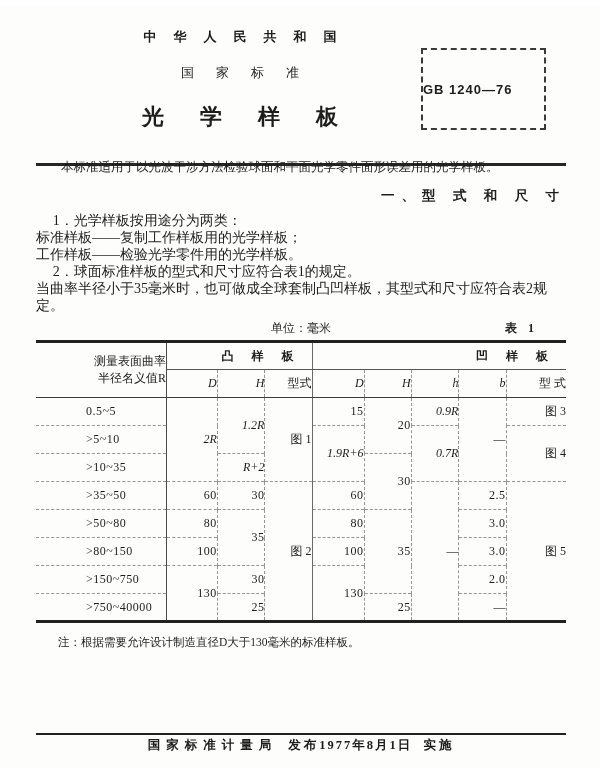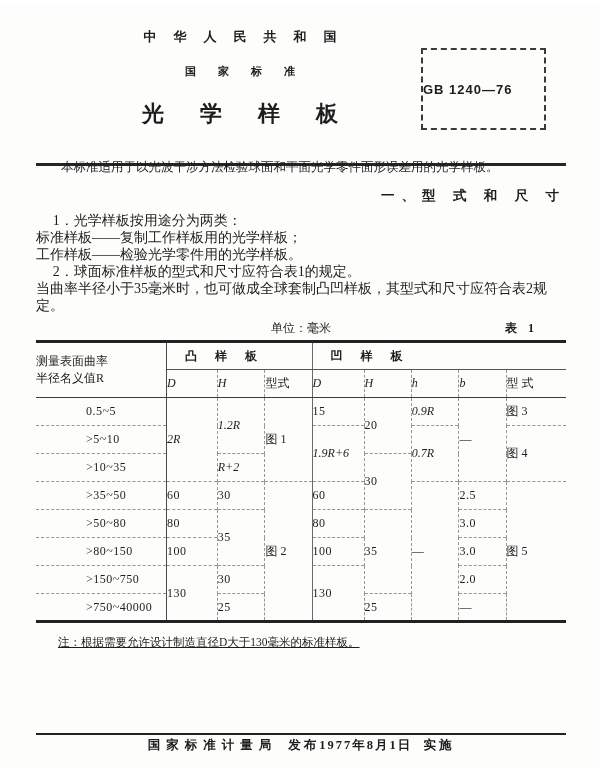--- a/index.html
+++ b/index.html
@@ -5,53 +5,53 @@
   * { margin:0; padding:0; box-sizing:border-box; }
   html,body { background:#ffffff; }
   .page {
     position:relative; width:600px; height:768px; margin:6px auto;
     background:#fdfdfc; color:#1d1d1d; overflow:hidden;
     font-family:"Liberation Serif","DejaVu Serif",serif;
   }
   
   .doc-header { position:absolute; top:22px; left:0; width:480px; text-align:center; }
   .hd-line1 { font-size:13px; font-weight:bold; letter-spacing:17px; text-indent:17px; }
-  .hd-line2 { font-size:11px; font-weight:bold; letter-spacing:22px; text-indent:22px; margin-top:18px; }
+  .hd-line2 { font-size:13px; font-weight:normal; letter-spacing:22px; text-indent:22px; margin-top:18px; }
   .hd-title { font-size:22px; font-weight:bold; letter-spacing:36px; text-indent:36px; margin-top:20px; }
   .gb-box {
     position:absolute; top:42px; left:421px; width:125px; height:82px;
     border:2px dashed #3a3a3a; display:flex; align-items:center; justify-content:flex-start;
   }
   .gb-code { font-size:13px; font-weight:bold; letter-spacing:1px; font-family:"Liberation Sans","DejaVu Sans",sans-serif; }
   
   .top-rule { position:absolute; top:157px; left:36px; right:34px; border-top:3px solid #262626; }
   
   .body-block { position:absolute; top:149px; left:36px; right:34px; }
   .scope { font-size:12.5px; line-height:17px; text-indent:2em; margin-top:4px; }
   .section-title { text-align:right; font-size:13.5px; font-weight:bold; letter-spacing:7px; margin:11px 0 7px 0; }
   .para { font-size:14px; line-height:17px; }
   .indent1 { text-indent:1.2em; }
   .unit-row { position:relative; text-align:center; font-size:12px; margin-top:6px; height:16px; }
   .table-label { position:absolute; right:28px; top:0; font-size:12px; font-weight:bold; letter-spacing:4px; }
   
   table.t1 { width:100%; margin-top:4px; border-collapse:collapse; table-layout:fixed;
              border-top:3px solid #222; border-bottom:3px solid #222; font-size:12px; }
-  .t1 th, .t1 td { text-align:left; vertical-align:middle; font-weight:normal; padding:0; }
+  .t1 th, .t1 td { text-align:right; vertical-align:middle; font-weight:normal; padding:0; }
   .t1 thead th { height:28px; }
   .t1 tbody td { height:28px; border-top:1px dashed #979790; }
   .t1 thead tr.sub th { border-bottom:1.5px solid #3c3c3c; }
   th.rowhead { border-right:1px solid #4a4a4a; border-bottom:1.5px solid #3c3c3c; font-size:12px; line-height:17px; }
   th.group { border-bottom:1px solid #555; font-weight:bold; letter-spacing:18px; text-indent:18px; }
   .b-mid { border-right:1px solid #6a6a6a; }
   .b-dsh { border-right:1px dashed #979790; }
   td.c-r { text-align:left; padding-left:50px; border-right:1px solid #4a4a4a; }
   .it { font-style:italic; }
   .num { letter-spacing:0.5px; }
   
-  .note { font-size:11.5px; margin-top:12px; padding-left:22px;text-decoration:underline; }
+  .note { font-size:11.5px; margin-top:12px; padding-left:22px; }
   .footer-rule { position:absolute; top:727px; left:36px; right:34px; border-top:2.5px solid #222; }
   .footer { position:absolute; top:731px; left:36px; right:34px; display:flex; justify-content:center;
             font-size:12.5px; font-weight:bold; }
   .f-org { letter-spacing:6px; } .f-act { margin-left:8px; letter-spacing:3px; }
   .f-date { letter-spacing:2px; } 
 </style>
 </head>
 <body>
 
 <div class="page">

